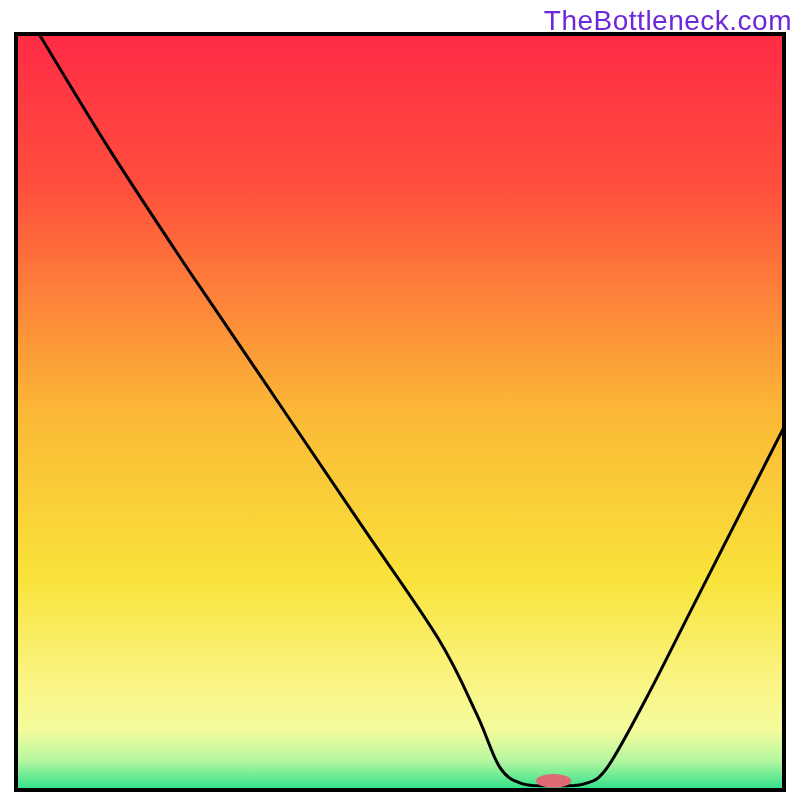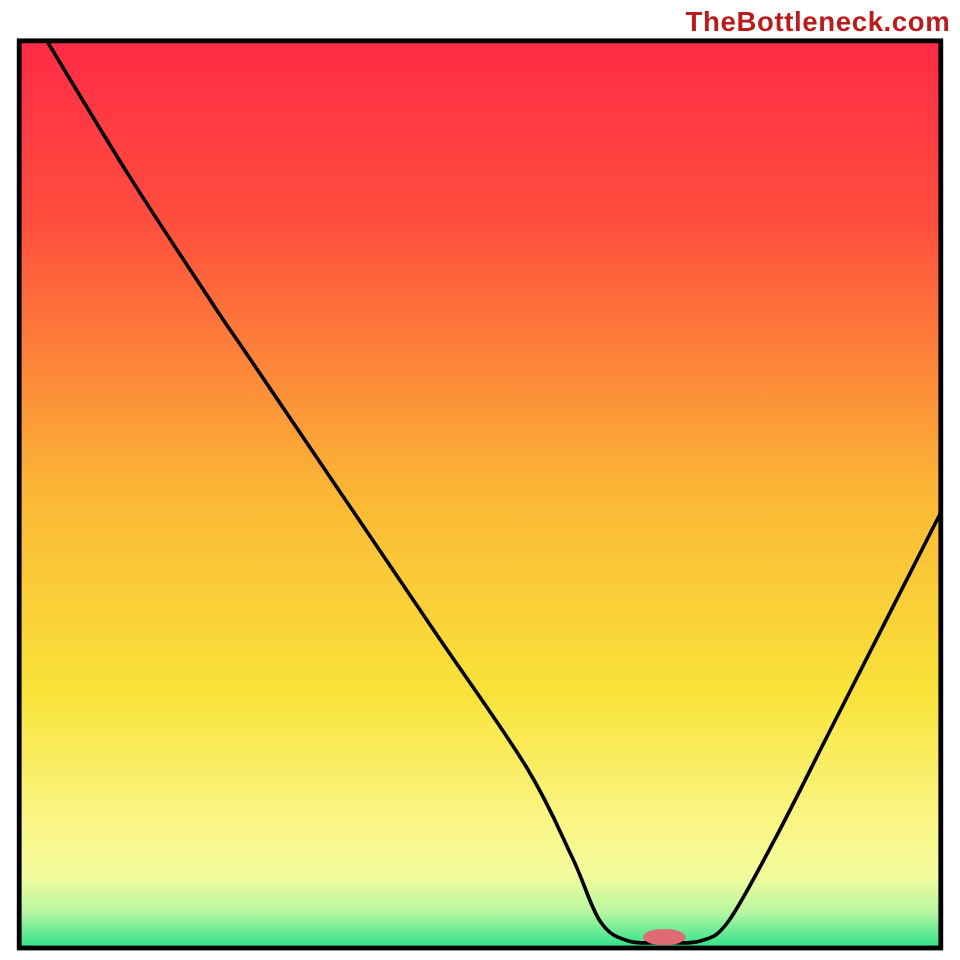--- a/index.html
+++ b/index.html
@@ -1,17 +1,17 @@
 <!DOCTYPE html>
 <html><head>
 <meta charset="utf-8">
 <style>
 html,body{margin:0;padding:0;width:800px;height:800px;background:#fff;font-family:Arial,Helvetica,sans-serif}
 .chart-wrap{position:relative;width:800px;height:800px}
-.watermark{position:absolute;top:5px;right:8px;font-size:23px;font-weight:bold;color:#b91c1c;letter-spacing:0.5px}
+.watermark{position:absolute;top:5px;right:8px;font-size:28px;font-weight:normal;color:#6d28d9;letter-spacing:0.5px}
 svg{display:block}
 </style>
 </head>
 <body>
 
 <div class="chart-wrap">
   <div class="watermark">TheBottleneck.com</div>
   <svg width="800" height="800" viewBox="0 0 800 800">
       <defs>
         <linearGradient id="bg-grad" x1="0" y1="0" x2="0" y2="1">

